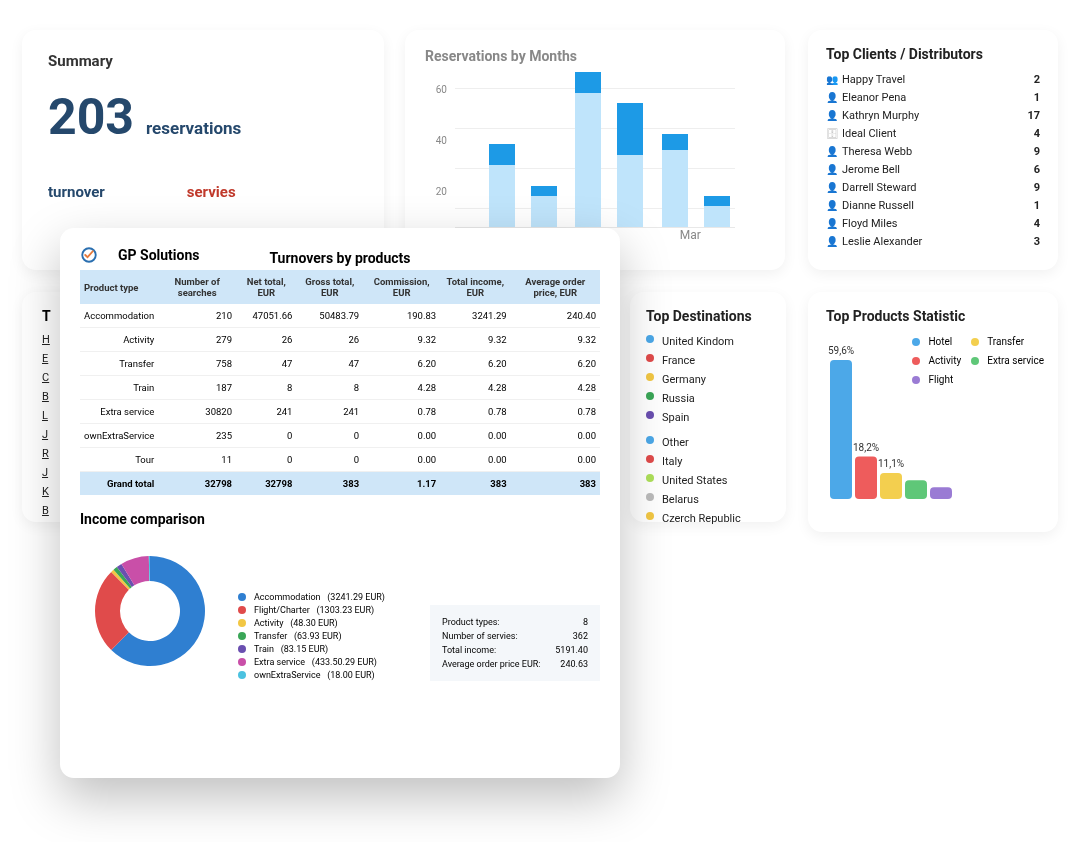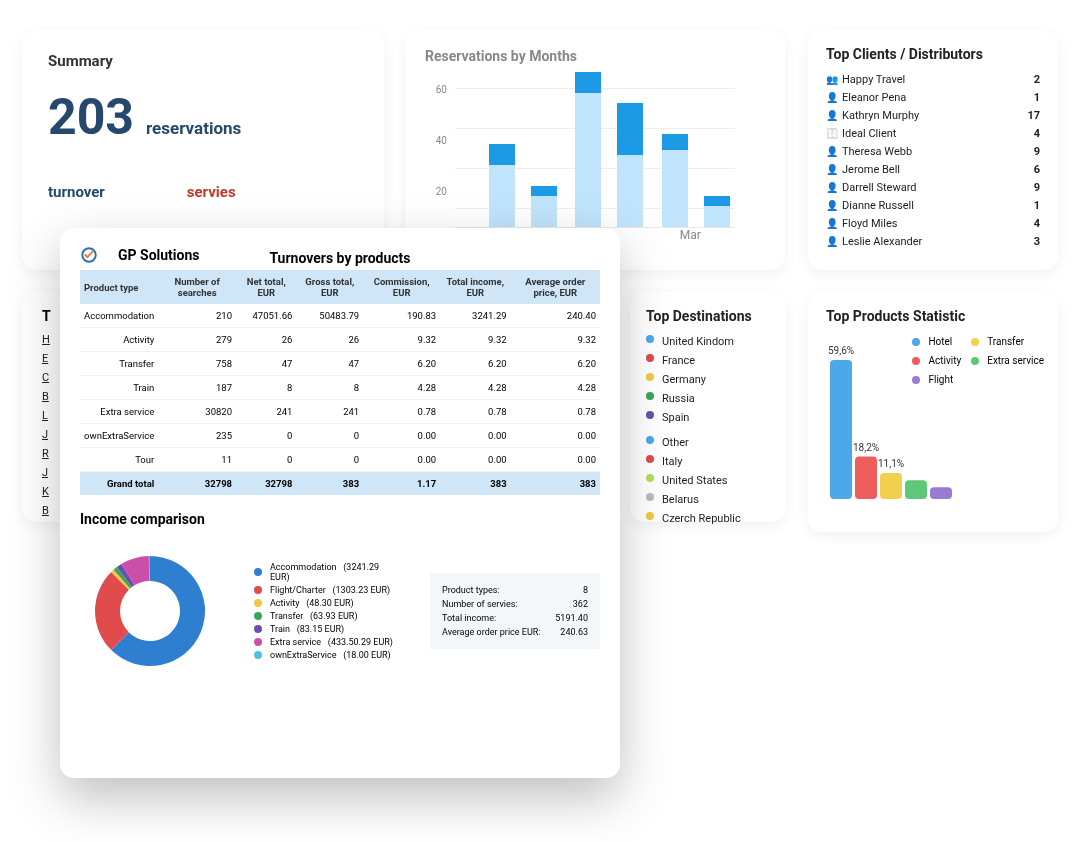--- a/index.html
+++ b/index.html
@@ -52,21 +52,21 @@
 #gp-popup .logo svg { width:18px; height:18px; }
 #gp-popup h2 { text-align:center; font-size:14px; font-weight:700; margin-top:-14px; }
 #gp-popup .period { font-size:9px; color:#666; margin-top:10px; }
 #gp-popup table { width:100%; border-collapse:collapse; font-size:9.5px; margin-top:4px; }
 #gp-popup th { background:#cfe6f8; color:#333; font-weight:700; padding:6px 4px; text-align:center; }
 #gp-popup th:first-child { text-align:left; }
 #gp-popup td { padding:6px 4px; text-align:right; border-bottom:1px solid #f0f0f0;}
 #gp-popup td:first-child { text-align:right; }
 #gp-popup tr.grand-total td { background:#cfe6f8; font-weight:700; border-bottom:none;}
 #gp-popup .section-title { font-size:14px; font-weight:700; margin-top:16px; }
-#gp-popup .income-row { display:flex; margin-top:14px; align-items:center; gap:34px; }
+#gp-popup .income-row { display:flex; margin-top:14px; align-items:flex-end; gap:18px; }
 #gp-popup .donut { width:140px; height:140px; position:relative; flex:none; }
 #gp-popup .income-legend { font-size:9px; flex:1; }
 #gp-popup .income-legend div { display:flex; align-items:center; padding:1.5px 0; }
 #gp-popup .income-stats { background:#f4f7fa; padding:10px 12px; font-size:9px; width:170px;}
 #gp-popup .income-stats div { display:flex; justify-content:space-between; padding:2px 0;}
 </style>
 </head>
 <body>
 
 <div id="summary-card" class="card">

